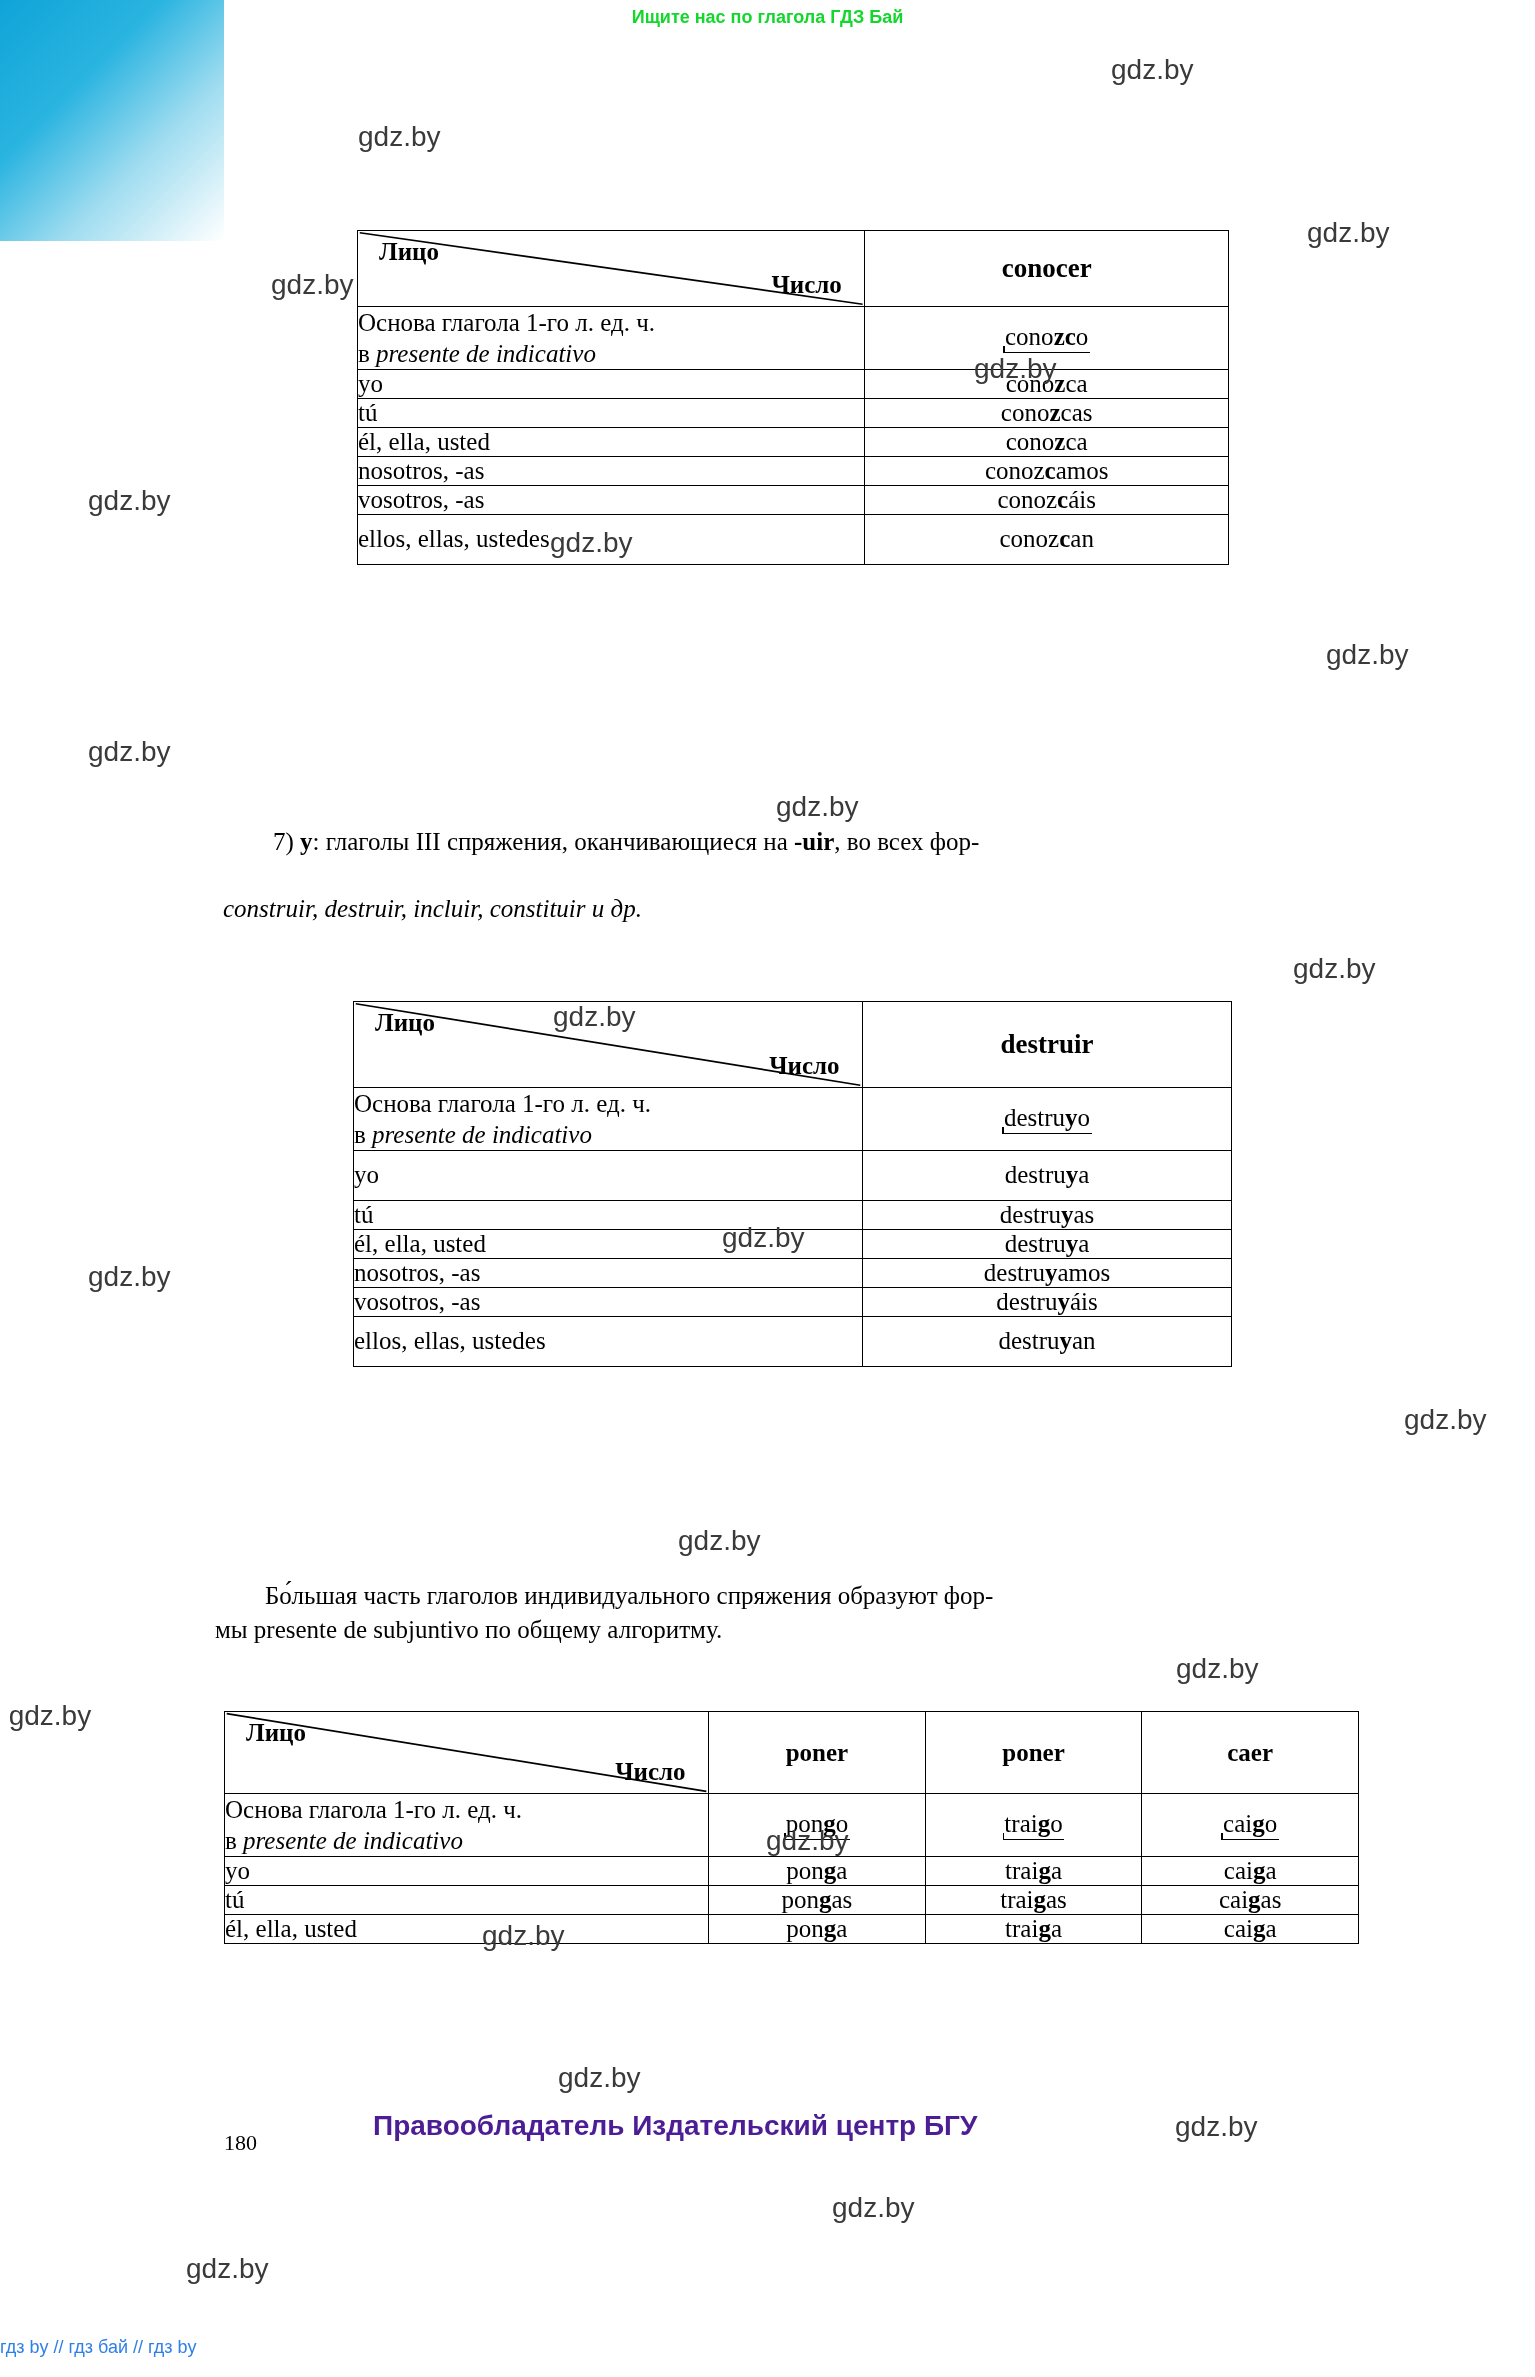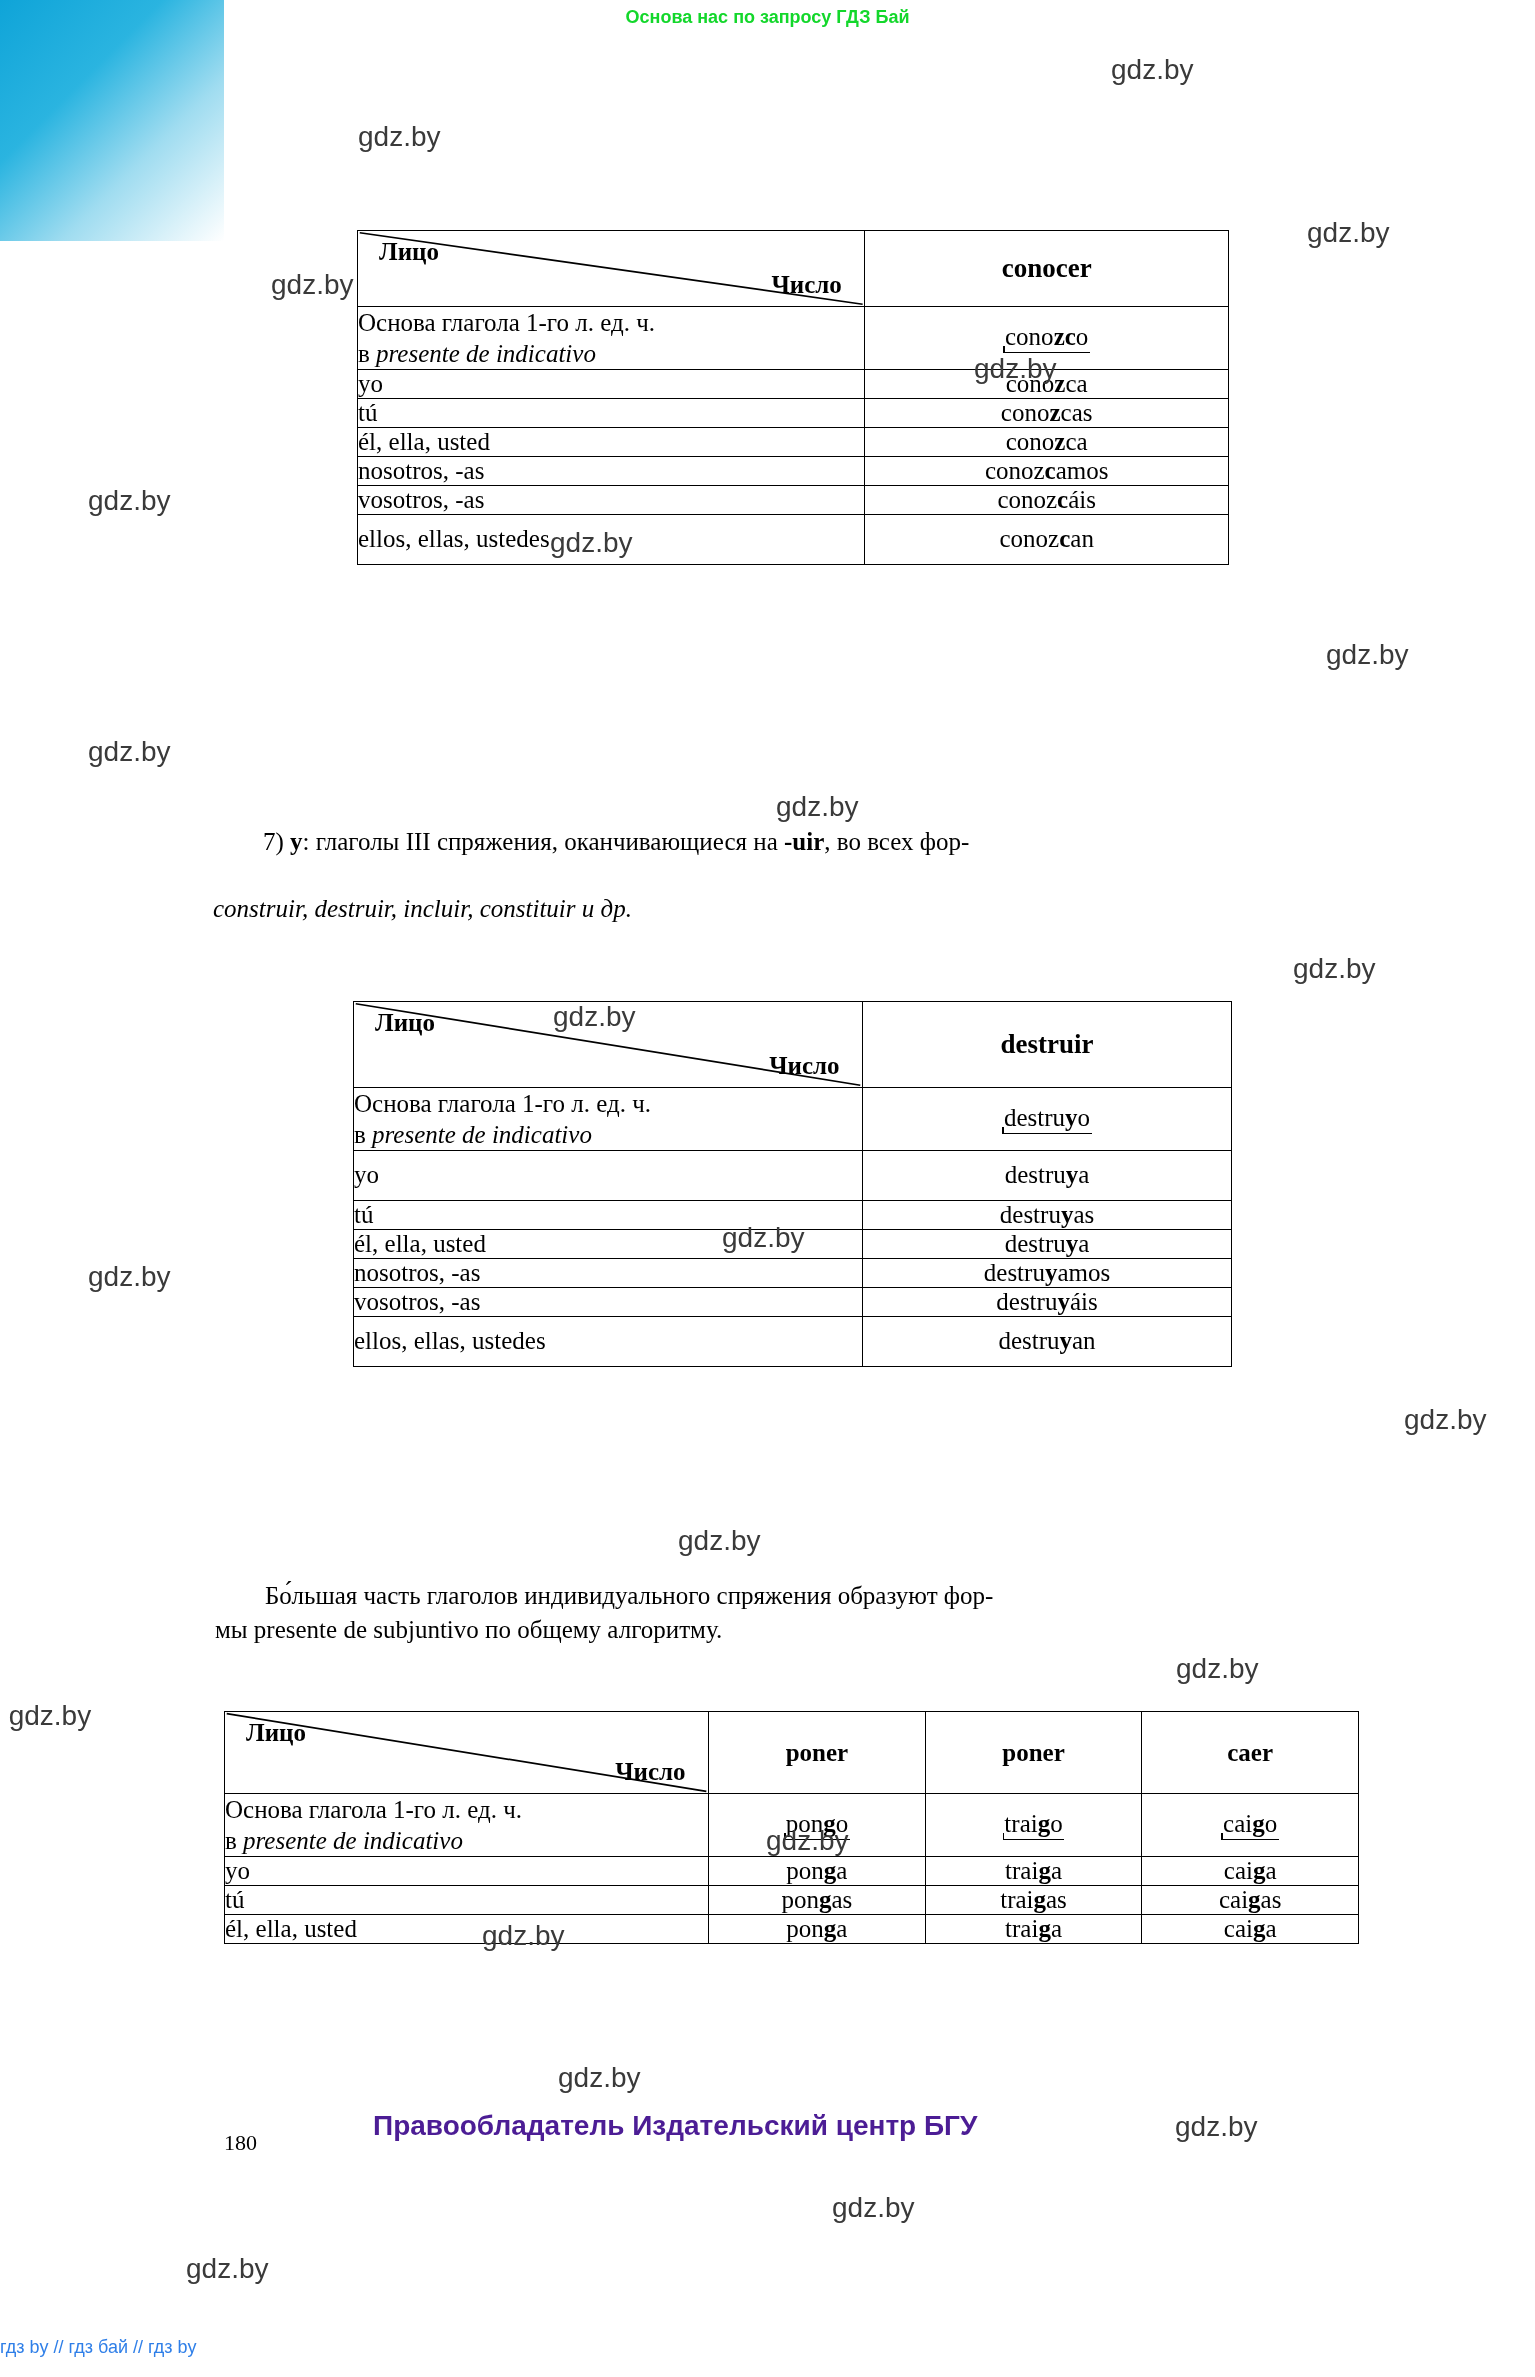--- a/index.html
+++ b/index.html
@@ -118,21 +118,21 @@
     font-size:22px;
   }
 </style>
 </head>
 <body>
 
 <div class="page">
 
   <div class="corner-deco"></div>
 
-  <div class="wm-top">Основа нас по запросу ГДЗ Бай</div>
+  <div class="wm-top">Ищите нас по глагола ГДЗ Бай</div>
   <div class="wm-bottom">гдз by  //  гдз бай  //  гдз by</div>
 
   <table class="conj" style="left:357px; top:230px; width:872px;">
     <colgroup>
         <col style="width:508px">
         <col style="width:364px">
       </colgroup>
     <tbody>
         <tr>
       <td class="hdr-cell">
@@ -175,21 +175,21 @@
       <td class="left-cell">vosotros, -as</td>
       <td class="right-cell">conoz<b class="hl">c</b>áis</td>
     </tr>
     <tr>
       <td class="left-cell" style="padding-top:10.4px;padding-bottom:10.4px;">ellos, ellas, ustedes</td>
       <td class="right-cell">conoz<b class="hl">c</b>an</td>
     </tr>
   </tbody>
     </table>
 
-  <div class="para" style="left:213px; top:825px; width:1126px;">
+  <div class="para" style="left:223px; top:825px; width:1126px;">
     <span class="ind"></span><span>7) <b>у</b>: глаголы III спряжения, оканчивающиеся на <b>-uir</b>, во всех фор-</span><br>
     <br>
     <span class="ital">construir, destruir, incluir, constituir и др.</span>
   </div>
 
   <table class="conj" style="left:353px; top:1001px; width:879px;">
     <colgroup>
         <col style="width:509px">
         <col style="width:369px">
       </colgroup>

